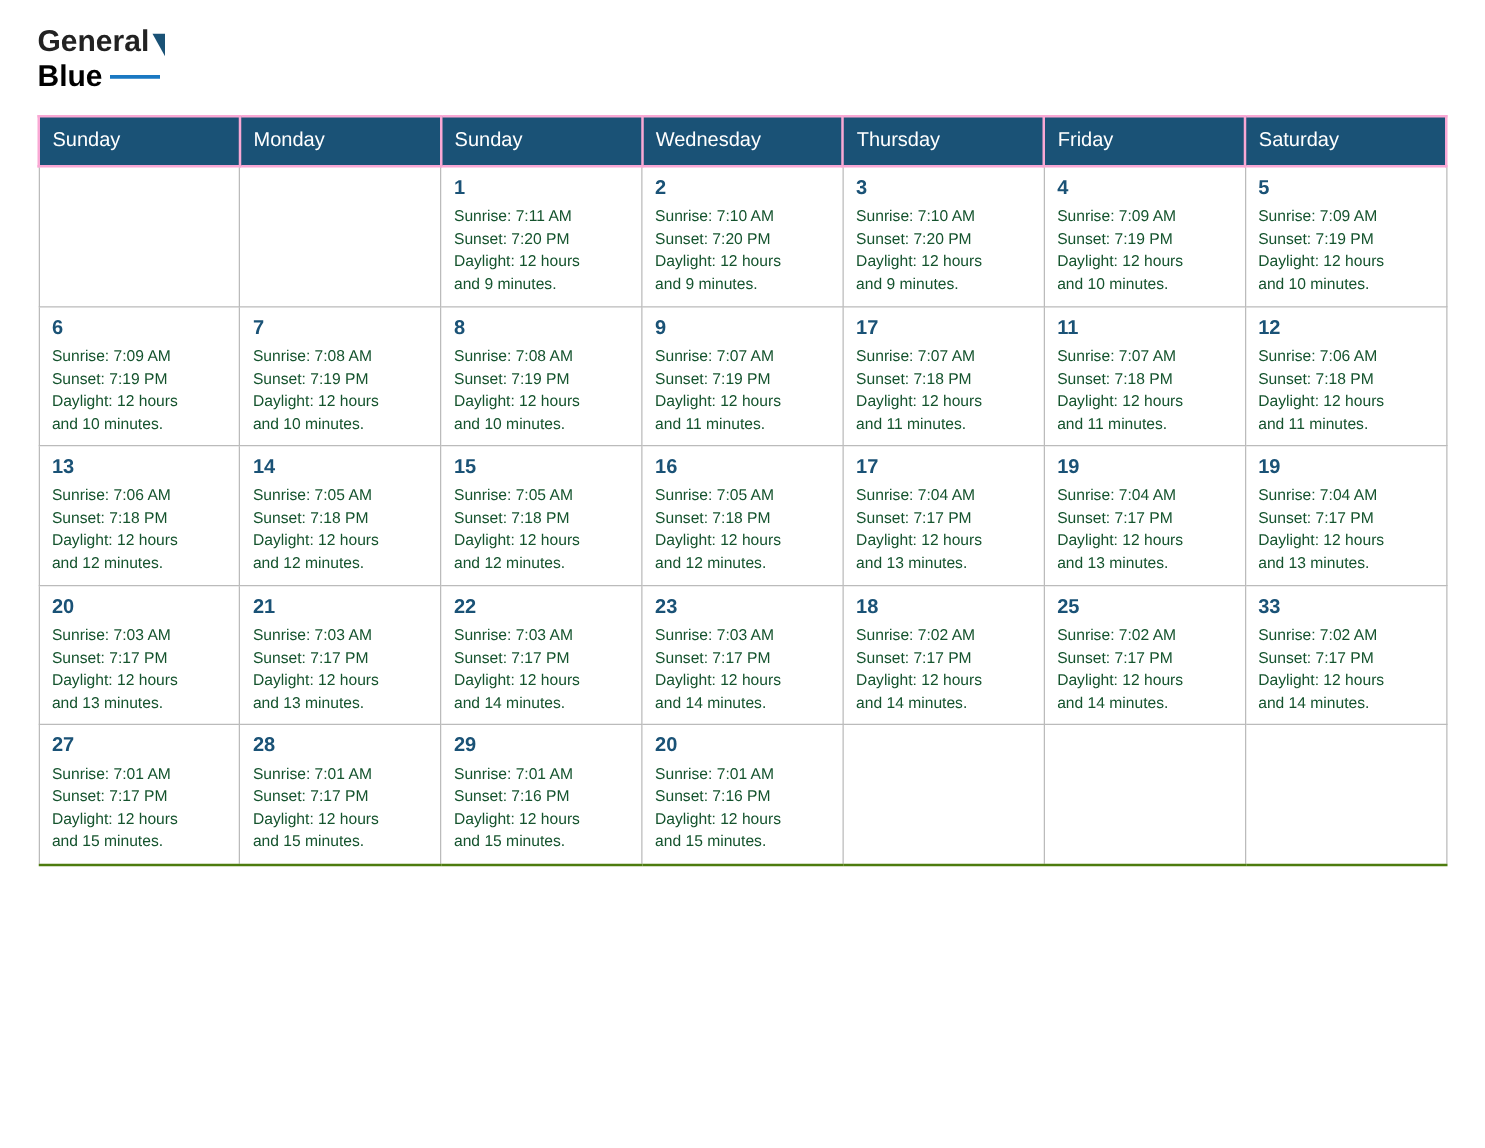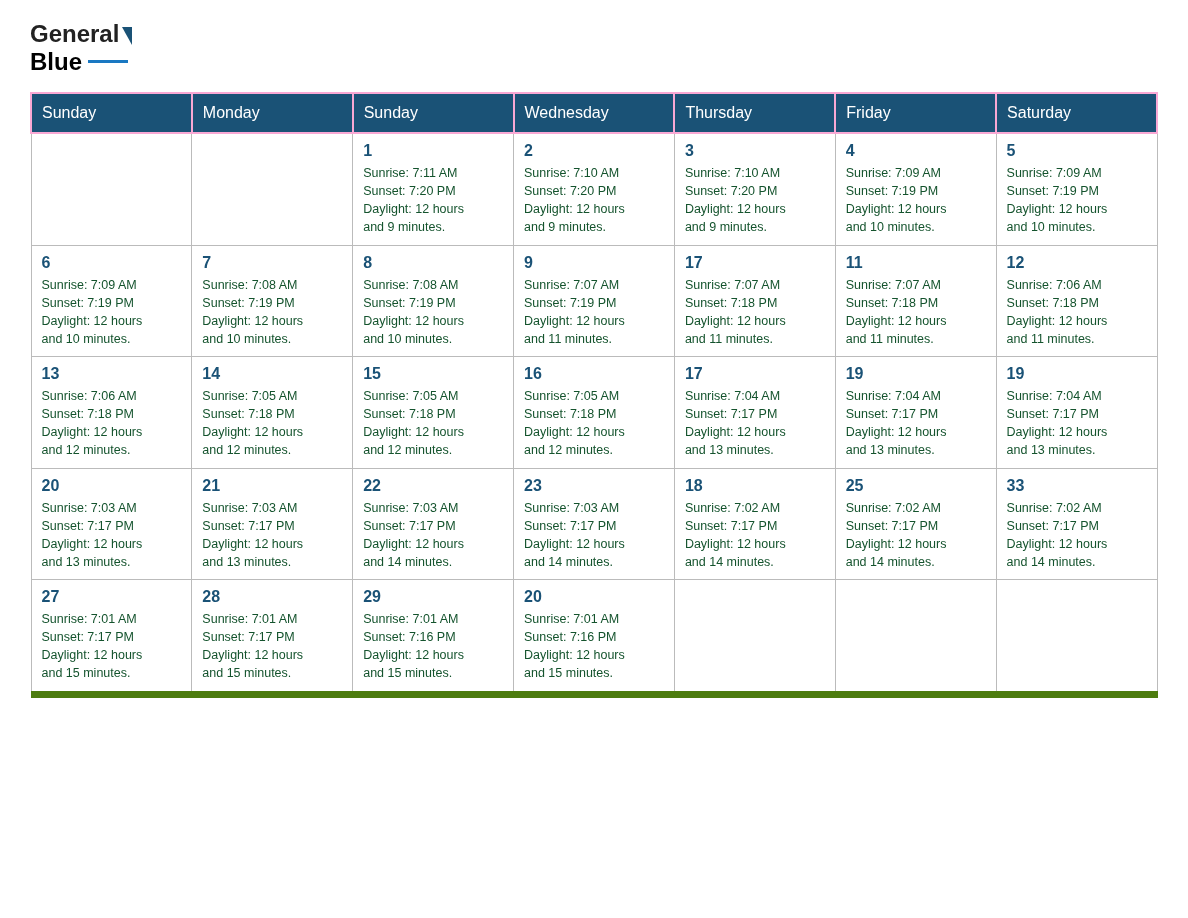--- a/index.html
+++ b/index.html
@@ -67,21 +67,21 @@
     }
     .day-info {
       font-size: 12.5px;
       color: #14532d;
       line-height: 1.45;
     }
     tbody tr td {
       background: #fff;
     }
     tbody tr:last-child td {
-      border-bottom: 7px solid #4d7c0f;
+      border-bottom: 2px solid #4d7c0f;
     }
   </style>
 </head>
 <body>
 
 <div class="header">
   <div class="logo">
     <div style="display:flex;align-items:center;">
       <span style="font-size:24px;font-weight:bold;color:#222;">General</span>
       <span style="display:inline-block;width:0;height:0;border-left:10px solid transparent;border-right:0px solid transparent;border-bottom:0;border-top:18px solid #1a5276;margin-left:3px;margin-right:1px;vertical-align:top;margin-top:3px;"></span>

